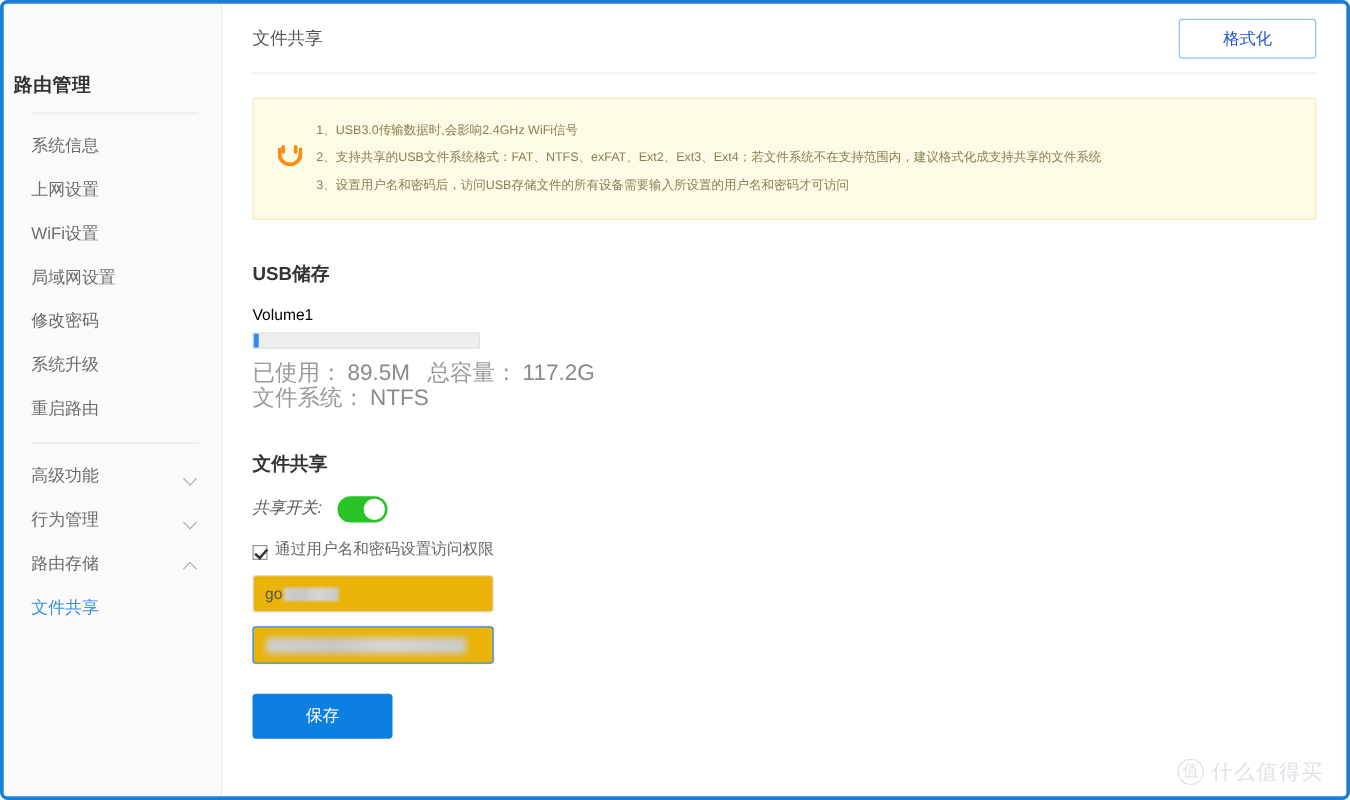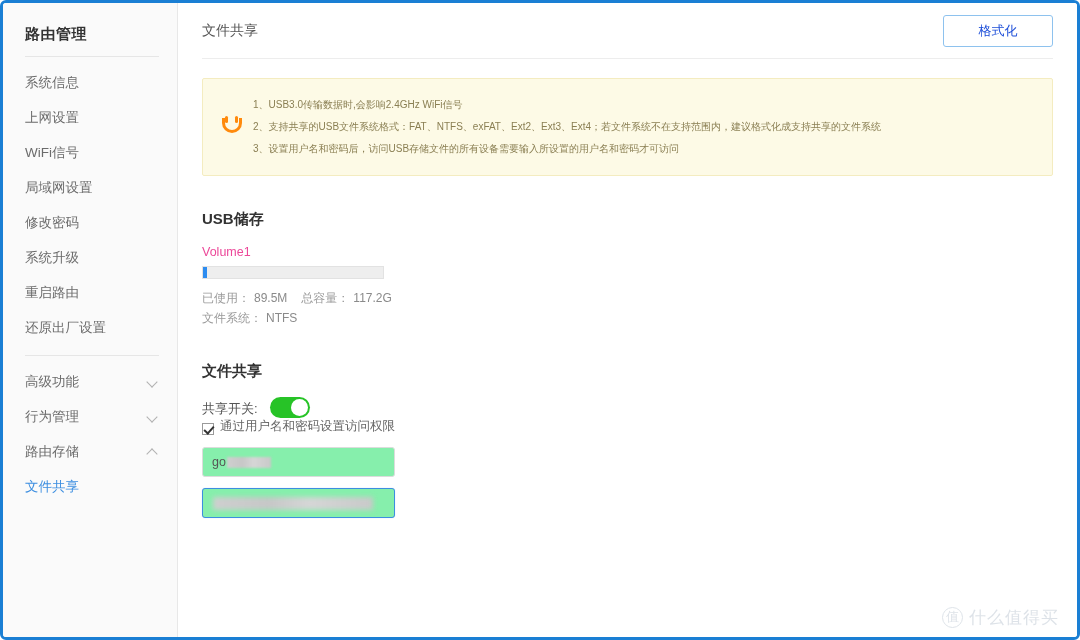--- a/index.html
+++ b/index.html
@@ -26,31 +26,32 @@
     left: 0; top: 0;
     width: 175px; height: 100%;
     background: #fafafa;
     border-right: 1px solid #e8e8e8;
     padding-top: 22px;
   }
   .side-title {
     font-size: 15px;
     font-weight: bold;
     color: #333;
-    padding: 0 0 12px 22px;
+    padding: 0 0 12px 8px;
     letter-spacing: .5px;
+    margin-top: 34px;
   }
   .side-divider {
     height: 1px;
     background: #e6e6e6;
     margin: 0 18px 8px 22px;
   }
   .side-item {
     display: flex;
-    align-items: center;
+    align-items: flex-end;
     justify-content: space-between;
     padding: 9px 18px 9px 22px;
     font-size: 13.5px;
     color: #6b6b6b;
     cursor: pointer;
     line-height: 17px;
   }
   .side-item.active { color: #3c8ee0; }
   .side-item.sub { padding-left: 22px; }
   .chev {
@@ -148,47 +149,49 @@
   
   .sec-title {
     font-size: 15px;
     font-weight: bold;
     color: #333;
     margin-top: 34px;
     margin-bottom: 16px;
   }
   .vol-name {
     font-size: 12.5px;
-    color: #ec4899;
+    color: #000000;
     margin-bottom: 7px;
   }
   .bar-outer {
     width: 182px; height: 13px;
     background: #eeeeee;
     border: 1px solid #e2e2e2;
     position: relative;
     margin-bottom: 9px;
   }
   .bar-inner {
     position: absolute;
     left: 0; top: 0; bottom: 0;
     background: #2d8cf0;
   }
   .meta-row {
-    font-size: 12px;
+    font-size: 18px;
     color: #9a9a9a;
     line-height: 20px;
   }
   .meta-row .val { color: #8a8a8a; margin-left: 4px; }
   .meta-row .k2 { margin-left: 14px; }
 
   
   .field-row {
     display: flex;
-    align-items: flex-end;
+    align-items: flex-start;
+    margin-bottom: 13px;
+    font-style: italic;
   }
   .field-label {
     font-size: 13px;
     color: #555;
     margin-right: 12px;
   }
   .toggle {
     width: 40px; height: 21px;
     background: #27c327;
     border-radius: 11px;
@@ -226,21 +229,21 @@
     transform: rotate(42deg);
   }
   .check-label {
     font-size: 12.5px;
     color: #666;
   }
   .txt-input {
     width: 193px; height: 30px;
     border: 1px solid #dcdcdc;
     border-radius: 3px;
-    background: #86efac;
+    background: #eab308;
     display: flex;
     align-items: center;
     padding: 0 9px;
     margin-bottom: 11px;
     font-size: 12.5px;
     color: #555;
     cursor: text;
   }
   .txt-input.focused {
     border: 1px solid #3c8ee0;
@@ -302,36 +305,33 @@
     <div class="side-title">路由管理</div>
     <div class="side-divider"></div>
 
     <div class="side-item">
       <span>系统信息</span>
     </div>
     <div class="side-item">
       <span>上网设置</span>
     </div>
     <div class="side-item">
-      <span>WiFi信号</span>
+      <span>WiFi设置</span>
     </div>
     <div class="side-item">
       <span>局域网设置</span>
     </div>
     <div class="side-item">
       <span>修改密码</span>
     </div>
     <div class="side-item">
       <span>系统升级</span>
     </div>
     <div class="side-item">
       <span>重启路由</span>
-    </div>
-    <div class="side-item">
-      <span>还原出厂设置</span>
     </div>
 
     <div class="side-divider" style="margin-top:10px;margin-bottom:8px;"></div>
 
     <div class="side-item">
       <span>高级功能</span>
       <span class="chev"></span>
     </div>
     <div class="side-item">
       <span>行为管理</span>
@@ -397,20 +397,21 @@
 
     <div class="txt-input">
       <span>go</span>
         <span class="redact u"></span>
     </div>
 
     <div class="txt-input focused">
       <span class="redact p"></span>
     </div>
 
+    <button id="save-btn">保存</button>
   </main>
 
   <div id="watermark">
     <span class="wm-logo">值</span>
     <span class="wm-text">什么值得买</span>
   </div>
 
 </div>
 
 </body></html>

